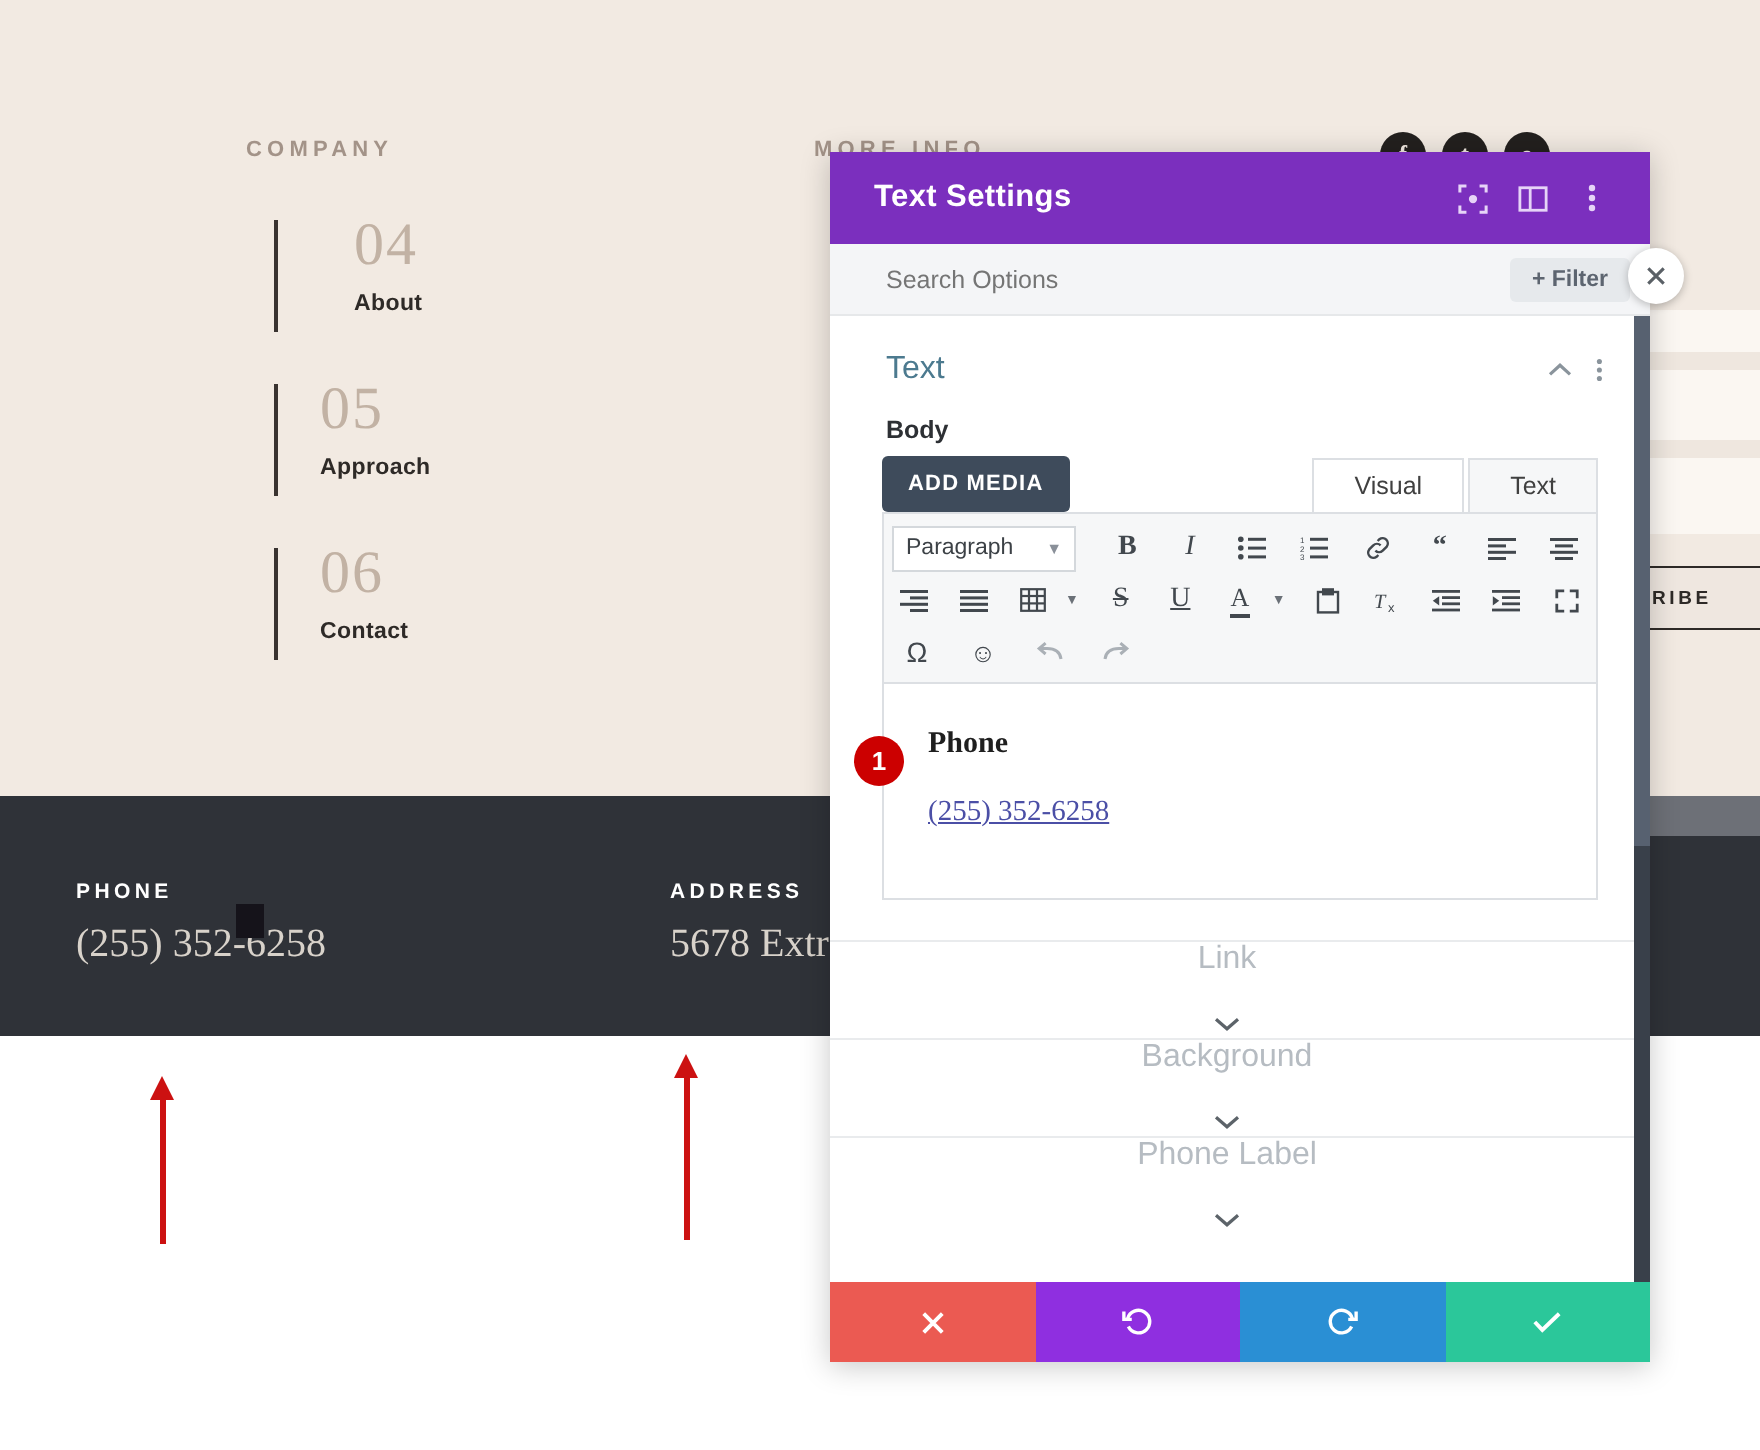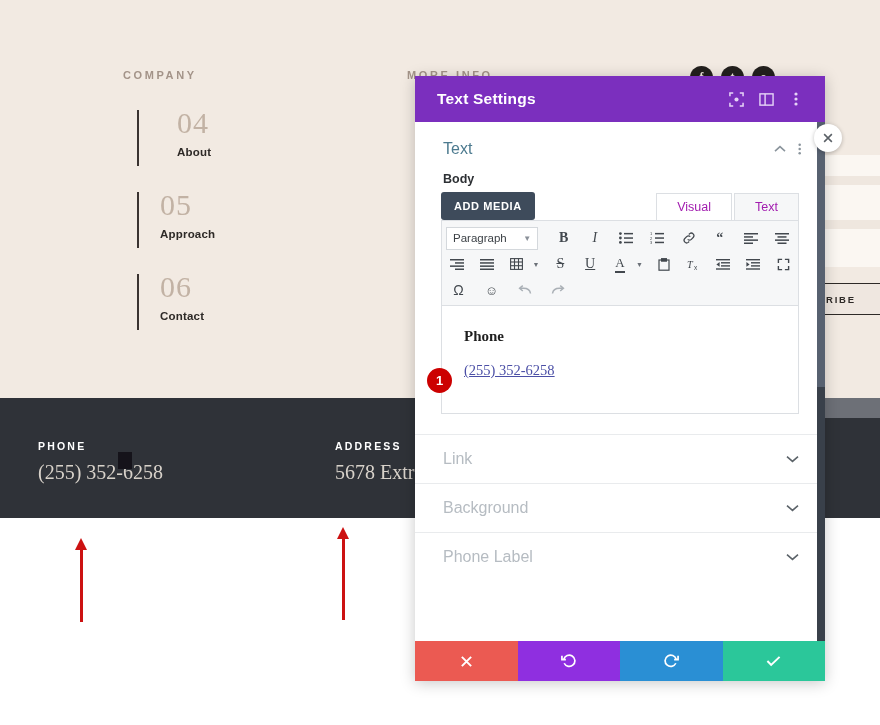--- a/index.html
+++ b/index.html
@@ -141,21 +141,21 @@
   }
   .editor-wrap { padding: 0 26px; }
   .addmedia-row { display: flex; align-items: center; gap: 40px; }
   .add-media {
     background: #3e4b5b; color: #ffffff; font-size: 11px; font-weight: 700;
     letter-spacing: 0.6px; padding: 8px 13px; border-radius: 3px; cursor: pointer;
   }
   .vt-tabs { margin-left: auto; display: flex; }
   .vt-tab {
     border: 1px solid #dcdfe3; border-bottom: none; background: #f6f7f8;
-    padding: 6px 20px; font-size: 12.5px; color: #a21caf; cursor: pointer;
+    padding: 6px 20px; font-size: 12.5px; color: #404040; cursor: pointer;
   }
   .vt-tab.active { background: #ffffff; }
   .vt-tab + .vt-tab { margin-left: 2px; }
 
   .tb { background: #f6f7f8; border: 1px solid #dcdfe3; padding: 4px 4px 2px 4px; }
   .tb-row { display: flex; align-items: center; gap: 8px; min-height: 26px; }
   .tb-btn {
     width: 25px; height: 24px; display: flex; align-items: center; justify-content: center;
     color: #42484e; cursor: pointer; font-size: 13px;
   }
@@ -179,21 +179,21 @@
 
   .badge {
     position: absolute; left: 427px; top: 368px; width: 25px; height: 25px;
     border-radius: 50%; background: #cc0000; color: #fff;
     display: flex; align-items: center; justify-content: center;
     font-size: 13px; font-weight: 700; z-index: 40;
   }
 
   .acc-row {
     height: 49px; border-top: 1px solid #e9ebed;
-    display: flex; align-items: center; padding: 0 26px 0 28px; cursor: pointer;
+    display: flex; align-items: center; padding: 0 26px 0 13px; cursor: pointer; flex-direction: column;
   }
   .acc-label { flex: 1; font-size: 16px; color: #b6bcc2; }
   .acc-chev { color: #5c6369; font-size: 12px; }
 
   .modal-footer { height: 40px; display: flex; flex: 0 0 auto; }
   .fbtn {
     flex: 1; display: flex; align-items: center; justify-content: center;
     color: #ffffff; font-size: 15px; cursor: pointer;
   }
 
@@ -280,20 +280,24 @@
       <div class="hdr-icon">
         <svg width="4" height="16" viewBox="0 0 4 16" fill="currentColor">
           <circle cx="2" cy="3" r="1.6"></circle>
             <circle cx="2" cy="8" r="1.6"></circle>
             <circle cx="2" cy="13" r="1.6"></circle>
         </svg>
       </div>
     </div>
 
 
+    <div class="search-bar">
+      <input class="search-input" type="text" placeholder="Search Options" style="">
+      <div class="filter-btn">+ Filter</div>
+    </div>
 
     <div class="modal-body">
 
       <div class="section-head">
         <div class="section-title">Text</div>
         <div class="sec-ico">
           <svg width="12" height="8" viewBox="0 0 12 8" fill="none" stroke="currentColor" stroke-width="1.6">
             <path d="M1 6.2L6 1.6l5 4.6"></path>
           </svg>
         </div>

